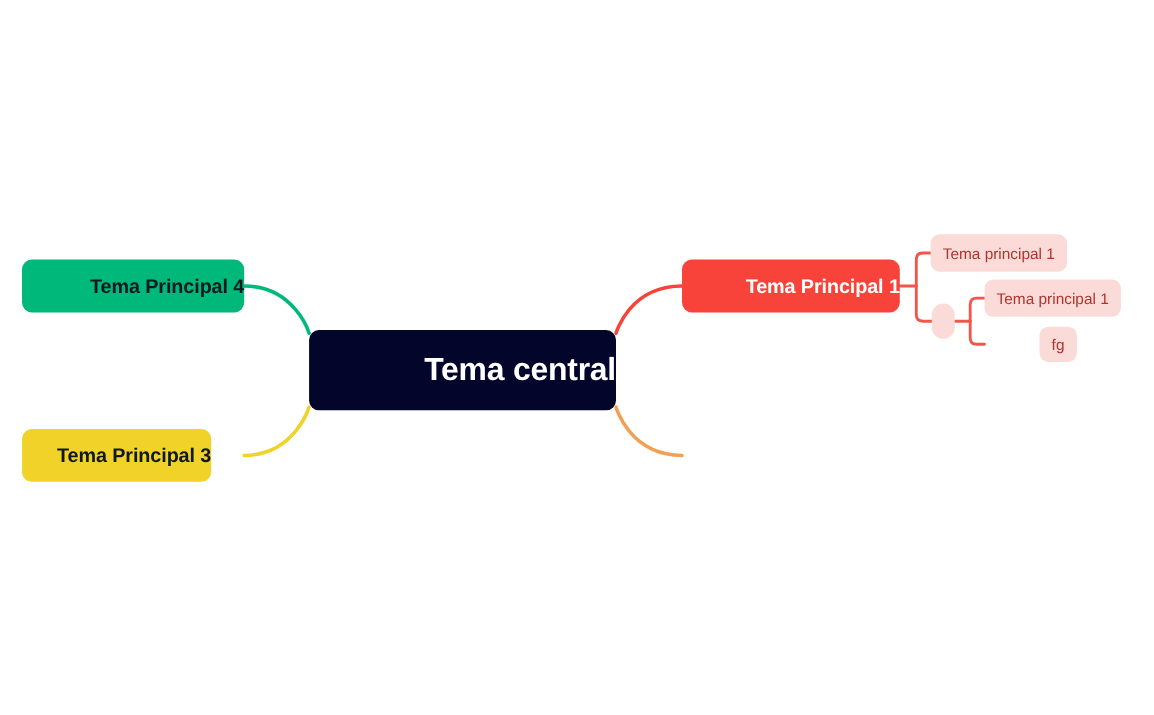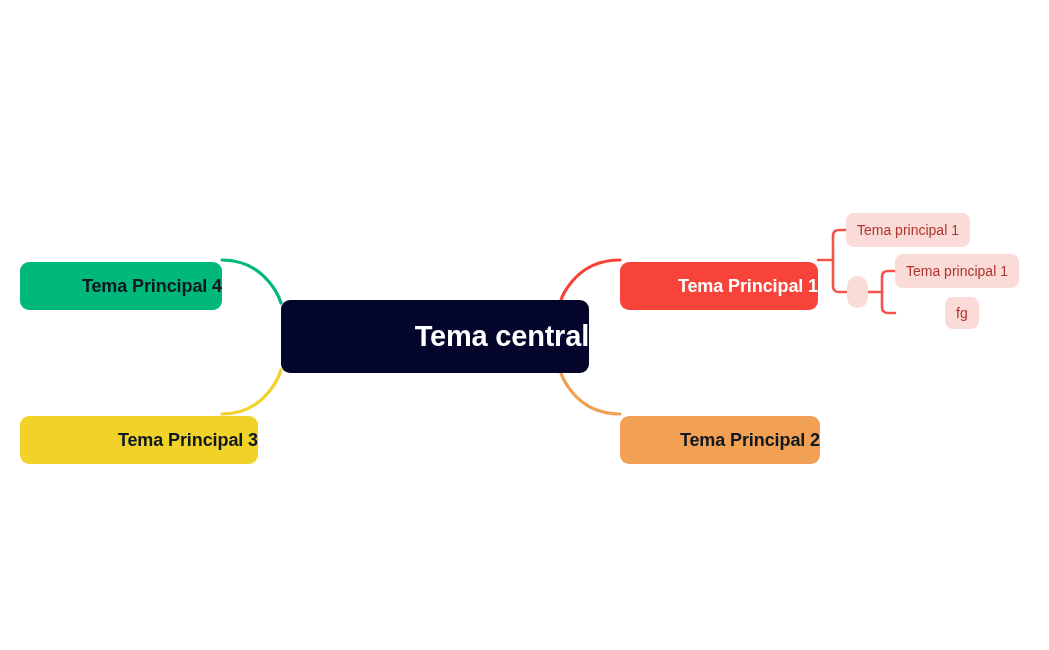--- a/index.html
+++ b/index.html
@@ -36,48 +36,47 @@
     box-sizing: border-box;
     display: flex;
     align-items: center;
     justify-content: flex-end;
     white-space: nowrap;
     cursor: default;
   }
   .node-central {
     left: 281px;
     top: 300px;
-    width: 308px;
+    width: 279px;
     height: 73px;
     background: #03052b;
     color: #ffffff;
     border-radius: 9px;
     font-size: 29px;
     font-weight: 600;
     letter-spacing: -0.2px;
   }
   .node-main {
     height: 48px;
     border-radius: 9px;
     font-size: 18px;
     font-weight: 600;
     letter-spacing: -0.1px;
-    margin-top: 26px;
   }
   .node-t4 {
     left: 20px;
     top: 236px;
     width: 202px;
     background: #00b87a;
     color: #101820;
   }
   .node-t3 {
     left: 20px;
     top: 390px;
-    width: 238px;
+    width: 172px;
     background: #f0d228;
     color: #101820;
   }
   .node-t1 {
     left: 620px;
     top: 236px;
     width: 198px;
     background: #f74339;
     color: #ffffff;
   }
@@ -157,23 +156,20 @@
   </div>
 
   <div class="node node-main node-t3">
     <span>Tema Principal 3</span>
   </div>
 
   <div class="node node-main node-t1">
     <span>Tema Principal 1</span>
   </div>
 
-  <div class="node node-main node-t2">
-    <span>Tema Principal 2</span>
-  </div>
 
   <div class="node node-sub node-s1">
     <span>Tema principal 1</span>
   </div>
 
   <div class="node node-sub node-sdot">
     <span></span>
   </div>
 
   <div class="node node-sub node-s2">

